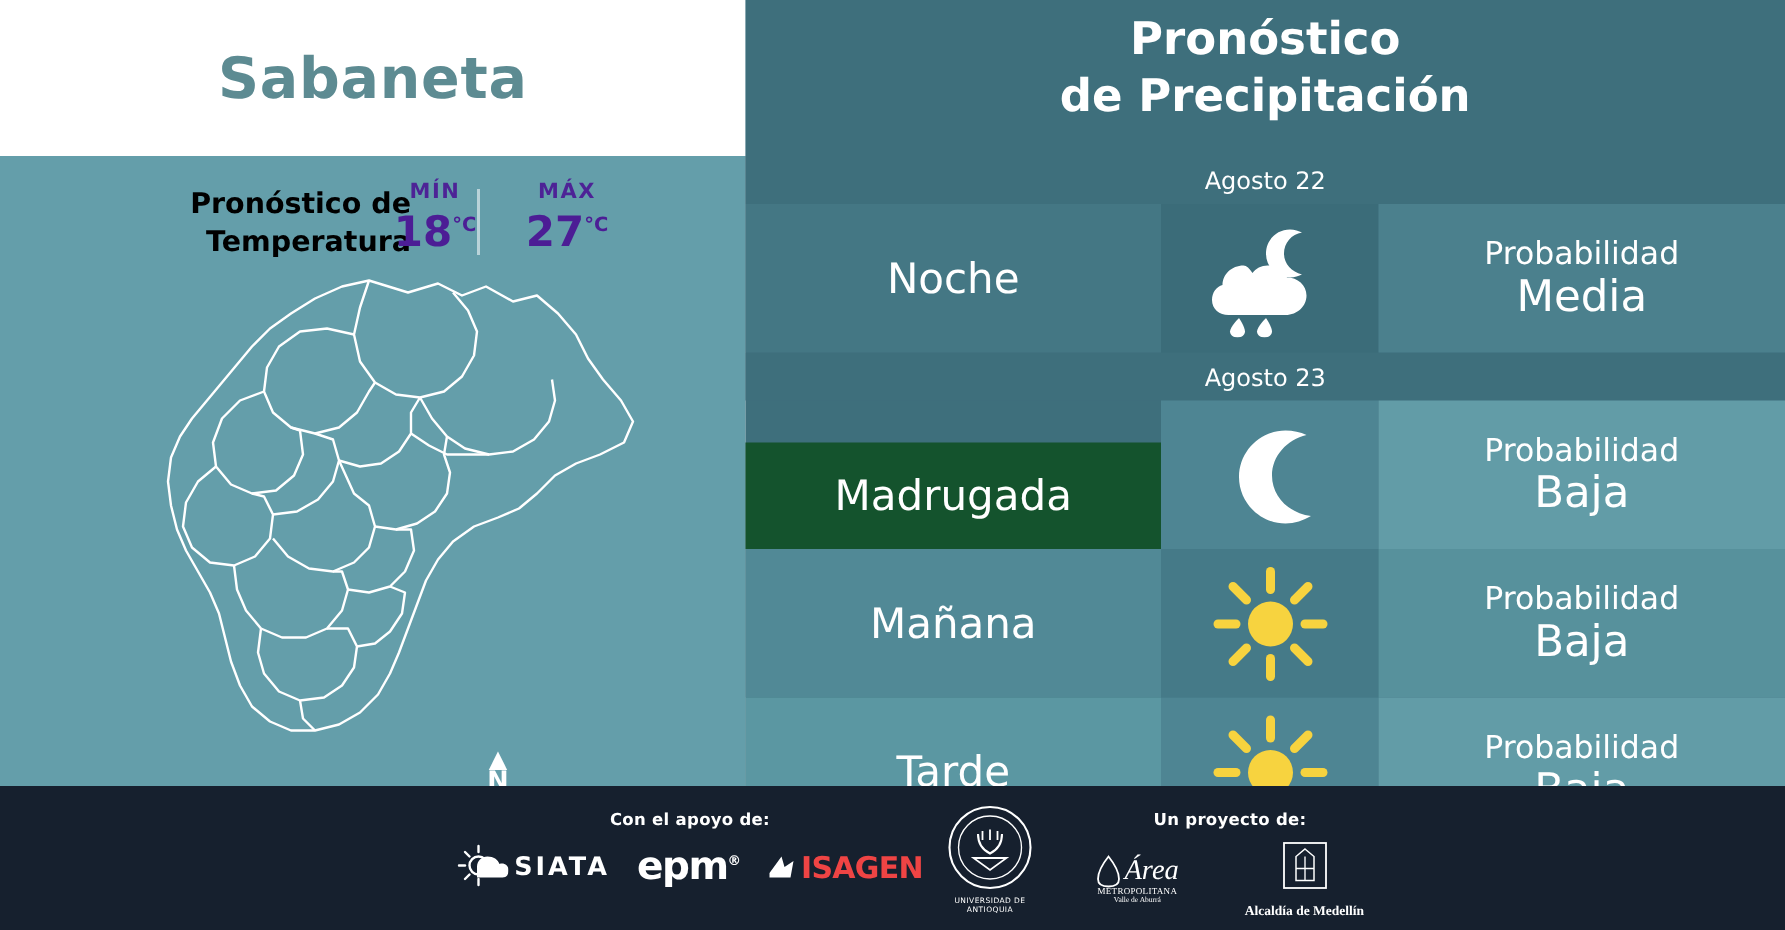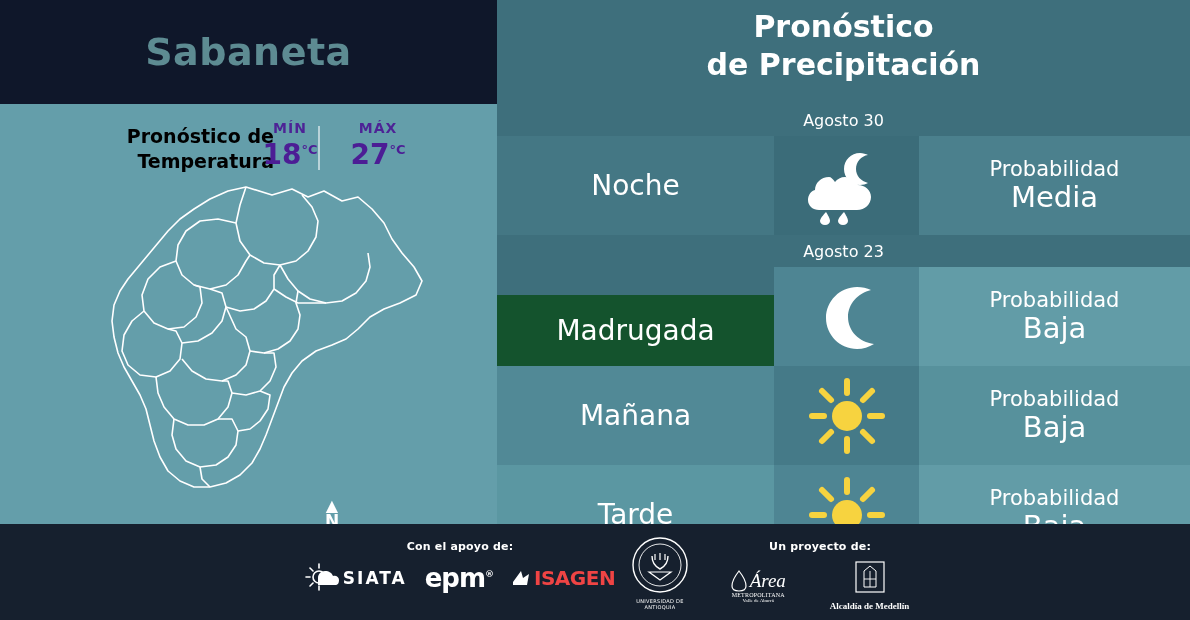--- a/index.html
+++ b/index.html
@@ -16,21 +16,21 @@
 
   
   .left-panel {
     position: absolute; left: 0; top: 0;
     width: 497px; height: 524px;
     background: #649eaa;
   }
   .left-header {
     position: absolute; left: 0; top: 0;
     width: 497px; height: 104px;
-    background: #0f172a;
+    background: #ffffff;
     display: flex; align-items: center; justify-content: center;
   }
   .city-name {
     font-size: 38px; font-weight: bold; color: #5d8b92;
     letter-spacing: 0.5px;
   }
   .temp-block {
     position: absolute; left: 0; top: 104px;
     width: 497px; height: 80px;
   }
@@ -219,21 +219,21 @@
 
   <div class="right-panel">
     <div class="right-title">
       <div>Pronóstico</div>
       <div>de Precipitación</div>
     </div>
 
     <div class="rows">
 
       <div class="date-band band-1">
-        <span>Agosto 30</span>
+        <span>Agosto 22</span>
       </div>
 
       <div class="row tint-a">
         <div class="cell-period">Noche</div>
         <div class="cell-icon">
           <svg width="96" height="78" viewBox="0 0 96 78">
             <path d="M61,6 C52,6 45,13 45,22 C45,31 52,38 61,38 C64,38 67,37 69,36 C62,34 57,29 57,22 C57,15 62,9 69,8 C67,7 64,6 61,6 Z" fill="#ffffff"></path>
             <path d="M30,30 C22,30 16,36 16,43 C12,44 9,48 9,53 C9,59 14,63 20,63 L58,63 C66,63 72,57 72,50 C72,43 66,38 59,38 C57,33 52,30 46,30 C42,30 38,32 36,35 C34,32 32,30 30,30 Z" fill="#ffffff"></path>
             <path d="M27,65 C27,65 21,71 21,74 C21,76 23,78 26,78 C29,78 31,76 31,74 C31,71 27,65 27,65 Z" fill="#ffffff"></path>
             <path d="M45,65 C45,65 39,71 39,74 C39,76 41,78 44,78 C47,78 49,76 49,74 C49,71 45,65 45,65 Z" fill="#ffffff"></path>

